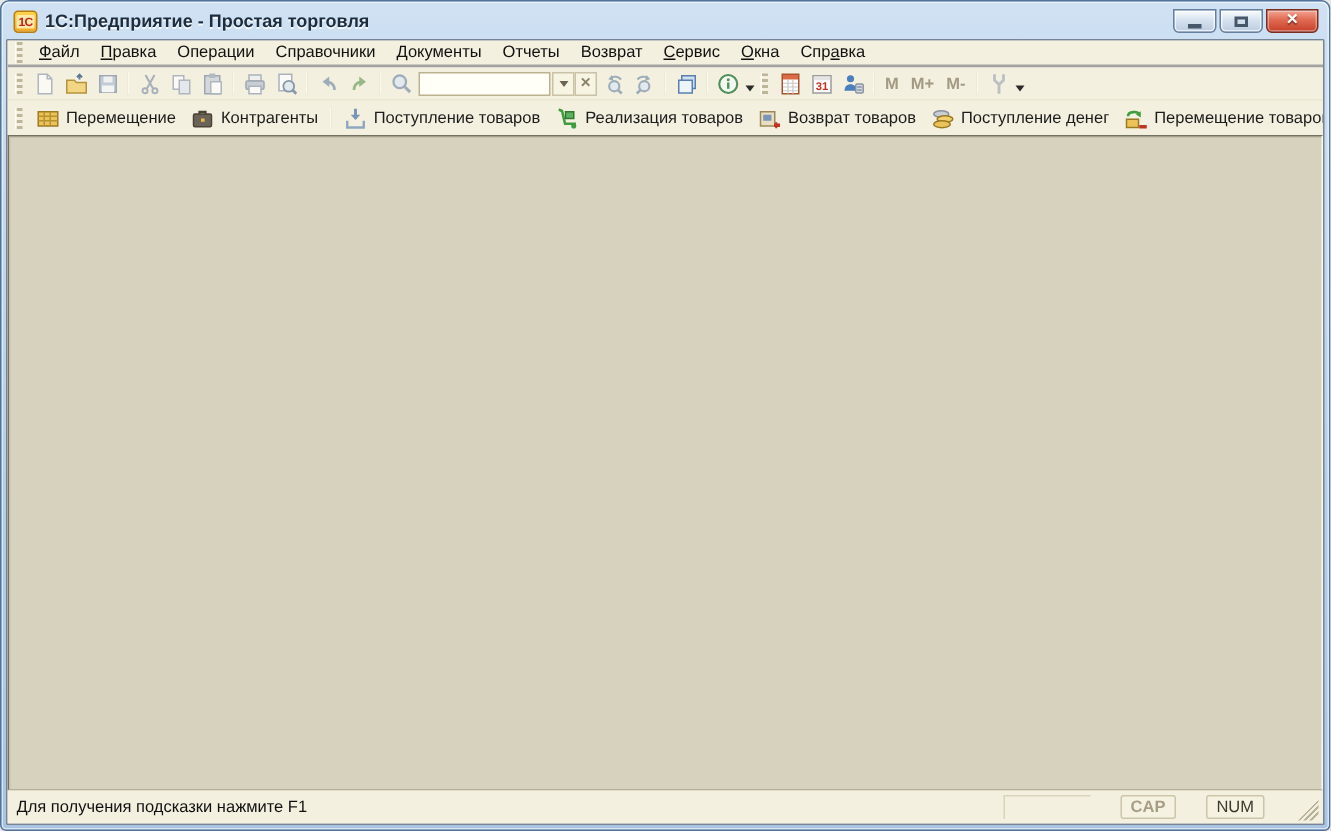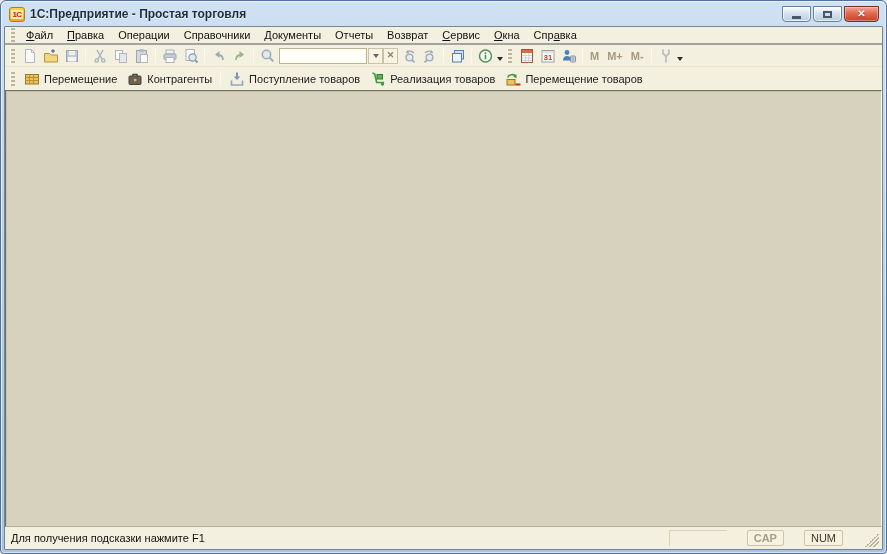--- a/index.html
+++ b/index.html
@@ -324,20 +324,37 @@
       <div class="t2btn">
         <svg width="16" height="16" viewBox="0 0 16 16">
             <path d="M2.5 2l2.2 1 2 8.5H14" fill="none" stroke="#3f9c3f" stroke-width="1.7"></path>
             <rect x="7" y="3.5" width="5.5" height="4.5" fill="#5fb05f" stroke="#2e7a2e"></rect>
             <circle cx="12.5" cy="13" r="1.7" fill="#3f9c3f"></circle>
           </svg>
         <span>Реализация товаров</span>
       </div>
       <div class="t2btn">
         <svg width="16" height="16" viewBox="0 0 16 16">
+            <rect x="2" y="3.5" width="9.5" height="9.5" fill="#e9ddc2" stroke="#9a8a5a"></rect>
+            <rect x="3.8" y="5.5" width="5.5" height="4" fill="#7a95b5"></rect>
+            <path d="M11 12.5h4" stroke="#c23222" stroke-width="2.4"></path>
+            <path d="M12.5 14.5v-4" stroke="#c23222" stroke-width="1.4"></path>
+          </svg>
+        <span>Возврат товаров</span>
+      </div>
+      <div class="t2btn">
+        <svg width="16" height="16" viewBox="0 0 16 16">
+            <ellipse cx="6.5" cy="5" rx="5" ry="2.1" fill="#c9cdd4" stroke="#8a919c"></ellipse>
+            <ellipse cx="9" cy="8.4" rx="5.2" ry="2.2" fill="#f0d070" stroke="#9a7a20"></ellipse>
+            <ellipse cx="7" cy="11.8" rx="5.5" ry="2.3" fill="#ecc35a" stroke="#9a7a20"></ellipse>
+          </svg>
+        <span>Поступление денег</span>
+      </div>
+      <div class="t2btn">
+        <svg width="16" height="16" viewBox="0 0 16 16">
             <path d="M3 6.5C3 3 10 3 10.5 5.5" fill="none" stroke="#3f9c3f" stroke-width="1.7"></path>
             <path d="M11.5 3.2v4.2l-3.2-2z" fill="#3f9c3f"></path>
             <rect x="2" y="8.5" width="8" height="5.5" fill="#ecc35a" stroke="#9a7a20"></rect>
             <path d="M10.5 13.5h5" stroke="#c23222" stroke-width="2.2"></path>
           </svg>
         <span>Перемещение товаров</span>
       </div>
 
     </div>
 

